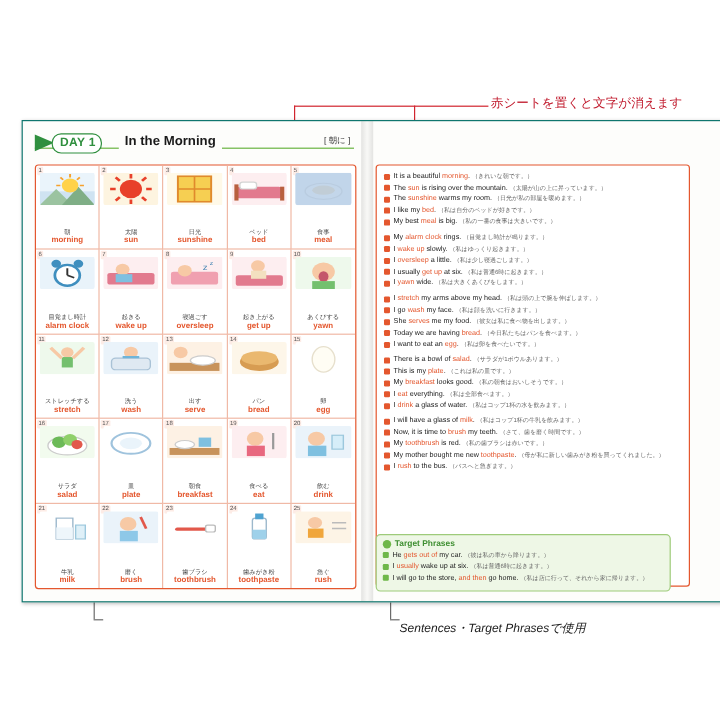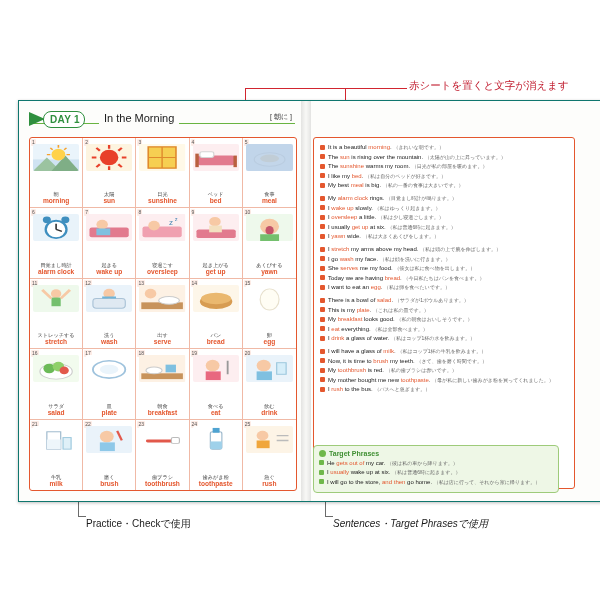--- a/index.html
+++ b/index.html
@@ -56,21 +56,21 @@
     position:absolute;left:0;top:1px;width:0;height:0;
     border-left:16px solid #2f8f3e;border-top:7px solid transparent;border-bottom:7px solid transparent;
   }
   .day-badge{
     position:absolute;left:14px;top:0px;height:15px;line-height:15px;
     padding:0 4px 0 6px;background:#fff;border:1.4px solid #2f8f3e;border-radius:8px;
     color:#2f8f3e;font-weight:bold;font-size:10px;letter-spacing:.3px;
   }
   .hdr-title{
     position:absolute;left:70px;top:0px;height:15px;line-height:15px;
-    color:#1a1a1a;font-weight:normal;font-size:11px;background:#fdfdfb;padding:0 5px;
+    color:#1a1a1a;font-weight:bold;font-size:11px;background:#fdfdfb;padding:0 5px;
   }
   .hdr-right{
     position:absolute;right:0;top:1px;font-size:7px;color:#333;background:#fdfdfb;padding:0 3px;
   }
 
   
   .grid{
     position:absolute;left:10px;top:36px;width:266px;height:352px;
     border:1.2px solid #e4572e;border-radius:3px;
     display:grid;grid-template-columns:repeat(5,1fr);grid-template-rows:repeat(5,1fr);
@@ -135,21 +135,20 @@
 
   <div class="rline" style="left:245px;top:88px;width:162px;height:1px;"></div>
   <div class="rline" style="left:245px;top:88px;width:1px;height:46px;"></div>
   <div class="rline" style="left:345px;top:88px;width:1px;height:46px;"></div>
 
   <div class="bline" style="left:78px;top:470px;width:1px;height:46px;"></div>
   <div class="bline" style="left:78px;top:516px;width:8px;height:1px;"></div>
   <div class="bline" style="left:325px;top:470px;width:1px;height:46px;"></div>
   <div class="bline" style="left:325px;top:516px;width:8px;height:1px;"></div>
 
-  <div class="anno-black anno-left">Practice・Checkで使用</div>
   <div class="anno-black anno-right">Sentences・Target Phrasesで使用</div>
 
   <div class="spread">
 
     <div class="page-left">
       <div class="hdr">
         <div class="hdr-line"></div>
         <div class="flag"></div>
         <div class="day-badge">DAY 1</div>
         <div class="hdr-title">In the Morning</div>

